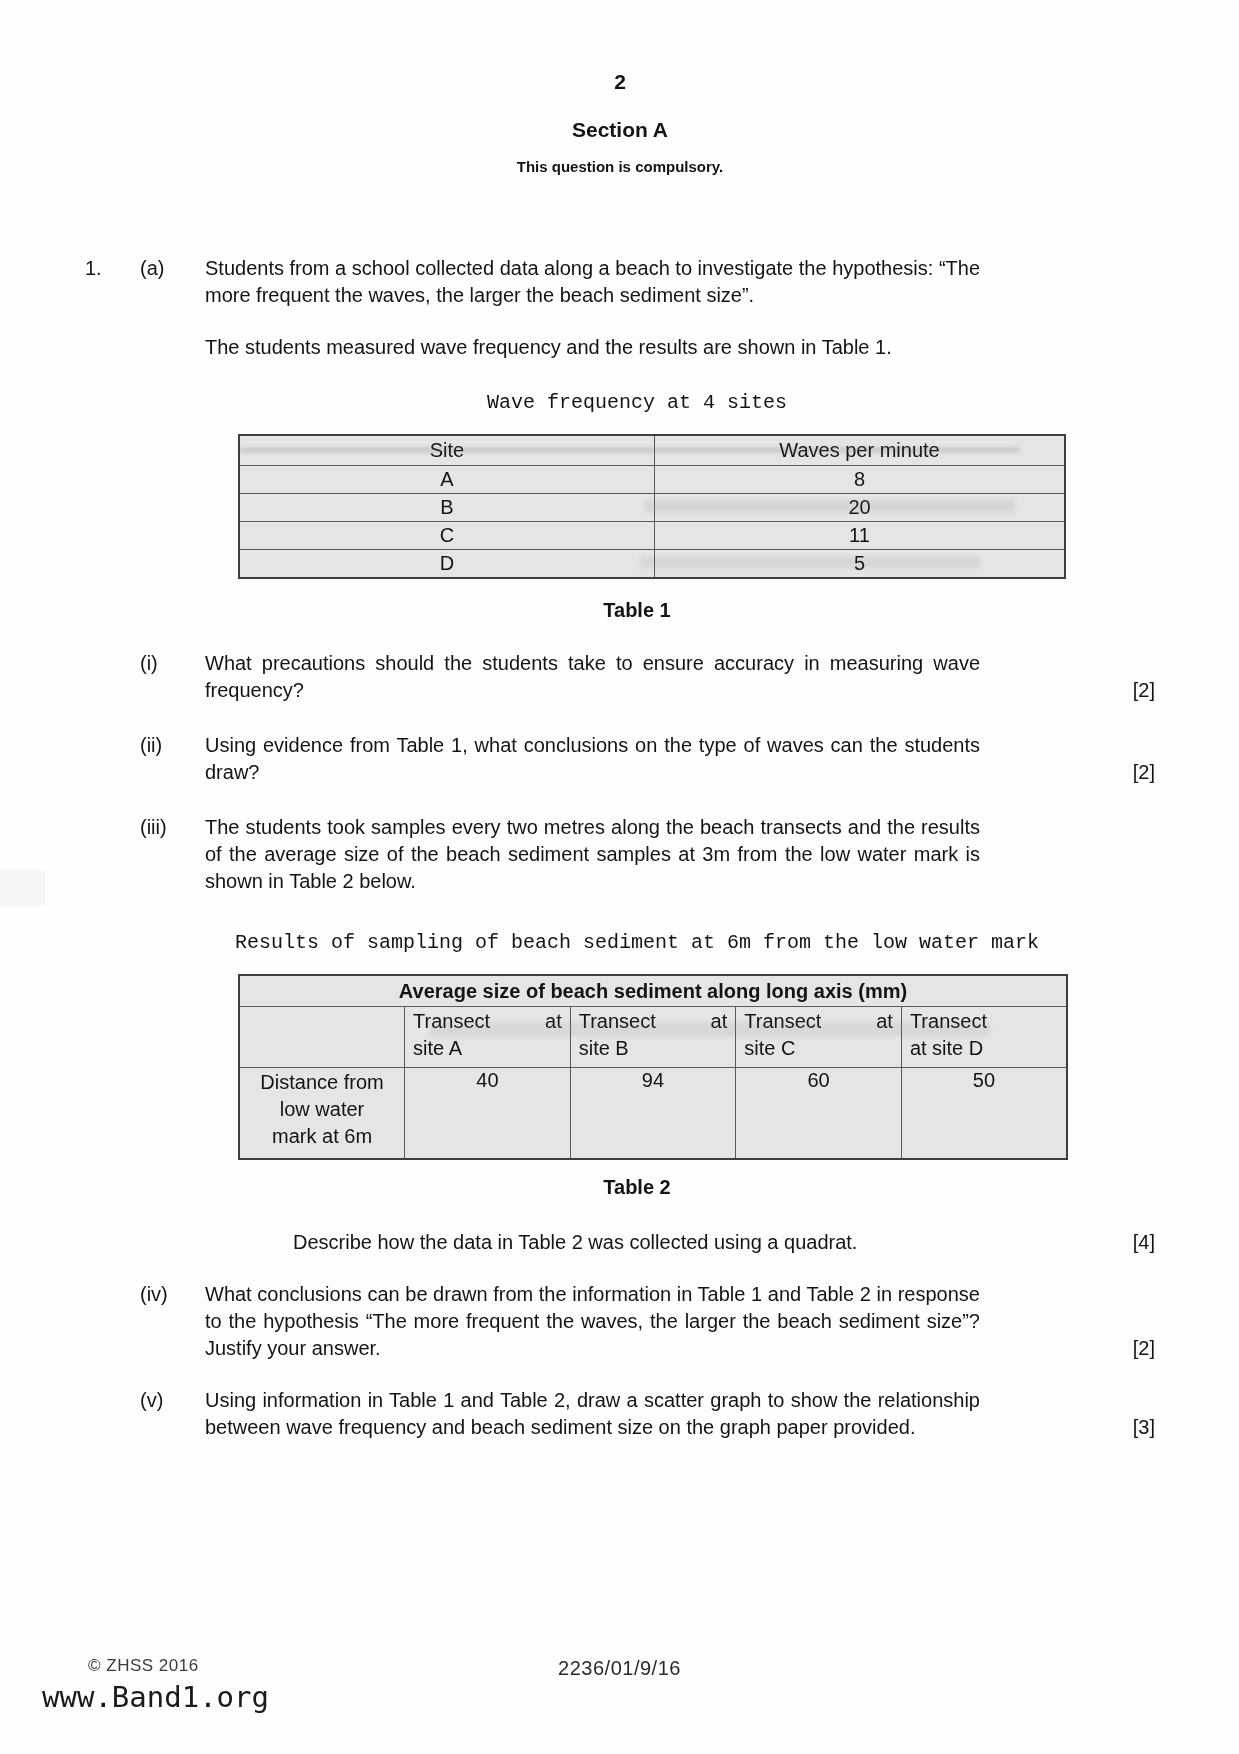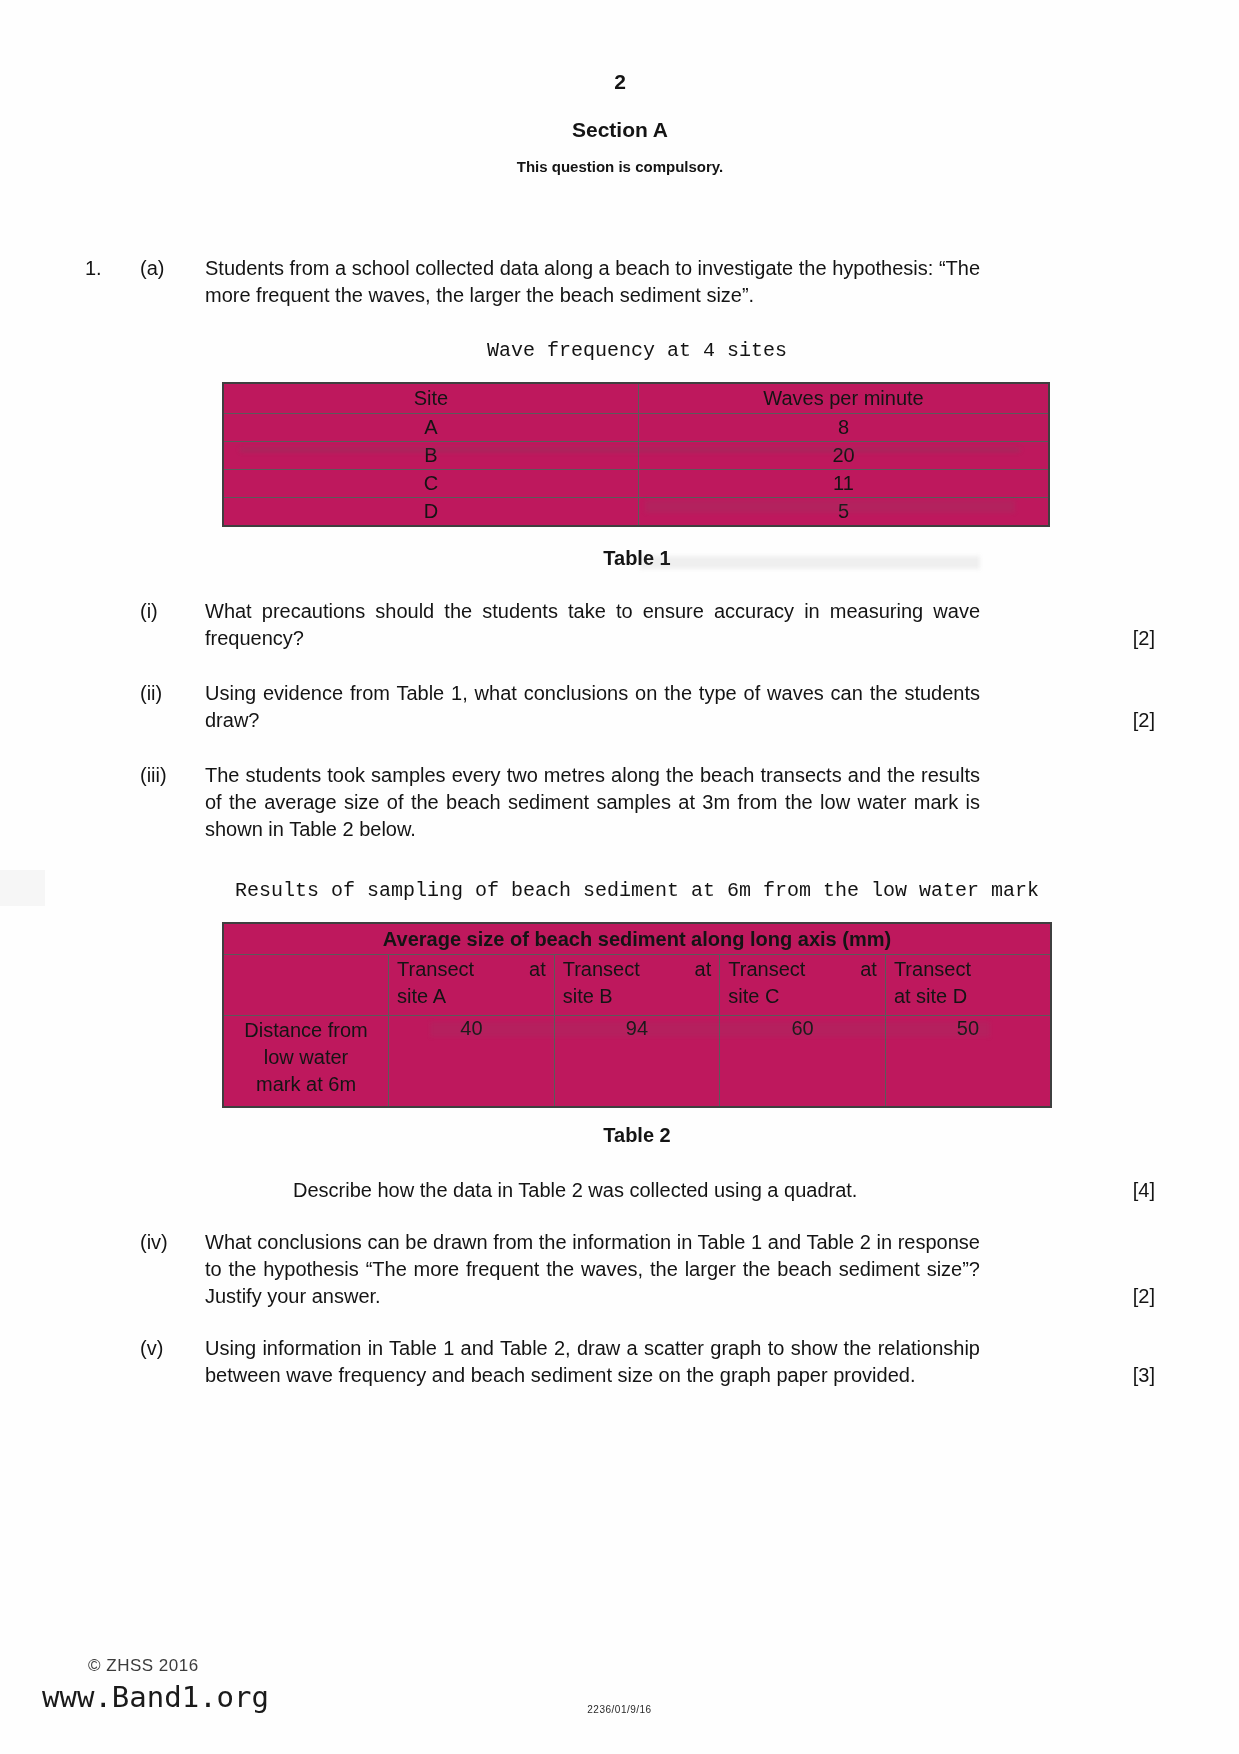--- a/index.html
+++ b/index.html
@@ -23,21 +23,21 @@
   .q-num{width:55px;flex:0 0 55px;}
   .q-label{width:65px;flex:0 0 65px;}
   .q-text{width:775px;flex:0 0 775px;text-align:justify;}
   .q-marks{flex:1;text-align:right;align-self:flex-end;padding-right:0px;}
   .gap25{margin-top:25px;}
   .gap28{margin-top:28px;}
   .gap30{margin-top:30px;gap:44px;}
   .tbl-wrap{width:830px;margin-left:137px;}
   .tbl-title{font-size:20px;text-align:center;margin:30px 0 20px 0;font-family:Liberation Mono, monospace;}
   .tbl-caption{font-size:20px;font-weight:bold;text-align:center;margin:20px 0 26px 0;}
-  table{border-collapse:collapse;table-layout:fixed;background:#be185d;}
+  table{border-collapse:collapse;table-layout:fixed;background:#e5e5e5;margin-left:16px;}
   .t1{width:828px;border:2px solid #3f3f3f;}
   .t1 th,.t1 td{
     border:1px solid #5a5a5a;
     font-size:20px;font-weight:normal;text-align:center;
     height:27px;padding:0;
   }
   .t1 th{height:29px;}
   .t2{width:830px;border:2px solid #3f3f3f;}
   .t2 th,.t2 td{
     border:1px solid #5a5a5a;
@@ -47,22 +47,22 @@
   .t2 .colhead{height:58px;text-align:left;line-height:27px;}
   .t2 .jl{text-align:justify;text-align-last:justify;}
   .t2 .rowlabel{text-align:center;line-height:27px;height:88px;}
   .t2 .val{text-align:center;}
   .footer-copyright{
     position:absolute;left:88px;top:1656px;
     font-size:17px;color:#3c3c3c;letter-spacing:0.5px;
     height:15px;overflow:hidden;
   }
   .footer-code{
-    position:absolute;left:0;right:0;top:1704px;
-    text-align:center;font-size:10px;color:#2a2a2a;letter-spacing:0.5px;
+    position:absolute;left:0;right:0;top:1657px;
+    text-align:center;font-size:20px;color:#2a2a2a;letter-spacing:0.5px;
   }
   .footer-watermark{
     position:absolute;left:42px;top:1680px;
     font-family:"DejaVu Sans Mono", monospace;
     font-size:29px;color:#1a1a1a;
     background:rgba(254,254,254,0.85);
   }
   .artifact{position:absolute;pointer-events:none;filter:blur(2px);}
 </style>
 </head>
@@ -75,20 +75,26 @@
     <div class="sec-head center">Section A</div>
     <div class="sec-sub center">This question is compulsory.</div>
 
     <div class="q-row">
       <div class="q-num">1.</div>
       <div class="q-label">(a)</div>
       <div class="q-text">Students from a school collected data along a beach to investigate the hypothesis: “The more frequent the waves, the larger the beach sediment size”.</div>
       <div class="q-marks"></div>
     </div>
 
+    <div class="q-row gap25">
+      <div class="q-num"></div>
+      <div class="q-label"></div>
+      <div class="q-text">The students measured wave frequency and the results are shown in Table 1.</div>
+      <div class="q-marks"></div>
+    </div>
 
     <div class="tbl-wrap">
       <div class="tbl-title">Wave frequency at 4 sites</div>
       <table class="t1">
         <thead>
           <tr>
             <th style="width:414px">Site</th>
             <th>Waves per minute</th>
           </tr>
         </thead>

